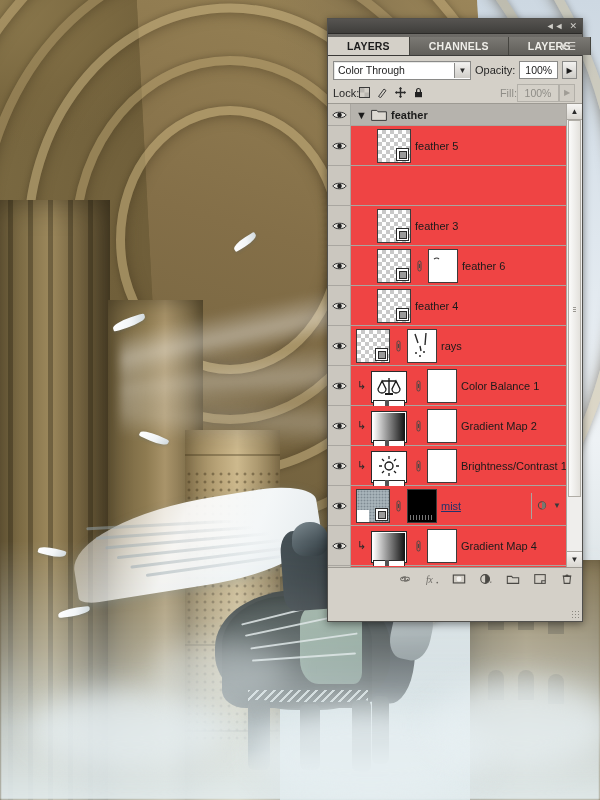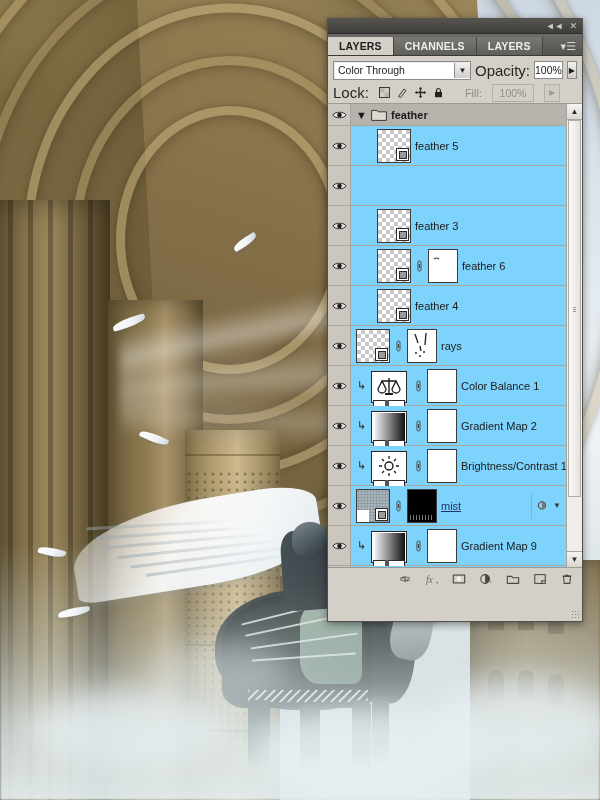--- a/index.html
+++ b/index.html
@@ -193,73 +193,73 @@
     height:14px;background:linear-gradient(180deg,#565451 0%,#3f3e3b 100%);
     display:flex;align-items:center;justify-content:flex-end;gap:6px;
     padding-right:5px;border-bottom:1px solid #2b2a28;
   }
   .tbBtn{color:#cfcdc8;font-size:9px;line-height:9px;cursor:pointer;}
   .tabStrip{
     height:21px;background:linear-gradient(180deg,#6e6c68 0%,#56544f 100%);
     display:flex;align-items:flex-end;border-bottom:1px solid #3a3937;position:relative;
   }
   .tab{
-    height:18px;line-height:18px;padding:0 11px;font-size:10.5px;font-weight:bold;
+    height:18px;line-height:18px;padding:0 19px;font-size:10.5px;font-weight:bold;
     color:#efeee9;background:linear-gradient(180deg,#7b7974 0%,#605e59 100%);
     border-right:1px solid #45443f;cursor:pointer;letter-spacing:.2px;
   }
   .tab.active{background:#d4d0c8;color:#1c1c1c;}
   .panelMenuBtn{
     position:absolute;right:6px;bottom:3px;color:#d8d6d1;font-size:11px;line-height:11px;cursor:pointer;
   }
   .modeRow{
     height:22px;display:flex;align-items:center;gap:4px;padding:3px 5px 0 5px;
   }
   .blendSelect{
     flex:0 0 132px;height:17px;background:#fff;border:1px solid #8a8a88;
     display:flex;align-items:center;justify-content:space-between;
     padding:0 0 0 4px;font-size:10.5px;cursor:pointer;box-shadow:inset 1px 1px 0 #e8e8e6;
   }
   .ddArrow{
     width:15px;height:15px;background:linear-gradient(180deg,#f2f1ef,#cfcdc8);
     border-left:1px solid #8a8a88;display:flex;align-items:center;justify-content:center;
     font-size:8px;color:#2a2a2a;
   }
-  .opLabel{font-size:15px;color:#262626;}
+  .opLabel{font-size:11px;color:#262626;}
   .opBox{
     width:40px;height:16px;background:#fff;border:1px solid #8a8a88;
     font-size:10.5px;display:flex;align-items:center;justify-content:center;
   }
   .spinBtn{
     width:14px;height:16px;background:linear-gradient(180deg,#f2f1ef,#cfcdc8);
     border:1px solid #8a8a88;display:flex;align-items:center;justify-content:center;
     font-size:8px;cursor:pointer;
   }
   .lockRow{
-    height:21px;display:flex;align-items:center;gap:10px;padding:1px 22px 0 5px;
+    height:21px;display:flex;align-items:center;gap:0;padding:1px 7px 0 5px;
     border-bottom:1px solid #9d9a93;
   }
   .lockIcons{display:flex;align-items:center;gap:7px;}
   .lkIcon{width:11px;height:11px;display:block;cursor:pointer;}
   .fillLabel{margin-left:auto;font-size:11px;color:#8f8d87;}
   .fillBox{
     width:40px;height:16px;background:#d4d0c8;border:1px solid #b3b0a9;
     font-size:10.5px;color:#8f8d87;display:flex;align-items:center;justify-content:center;
   }
   .fillSpin{width:14px;height:16px;background:#d0ccc4;border:1px solid #b3b0a9;
     display:flex;align-items:center;justify-content:center;font-size:8px;color:#a09d96;}
 
   .layerList{
     position:relative;height:463px;background:#d4d0c8;overflow:hidden;
     border-bottom:1px solid #9d9a93;
   }
   .lrows{position:absolute;left:0;top:0;right:15px;bottom:0;}
   .lrow{
     display:flex;align-items:center;height:39px;
-    border-bottom:1px solid #a9a6a0;background:#7dd3fc;position:relative;
+    border-bottom:1px solid #a9a6a0;background:#ef4444;position:relative;
   }
   .lrow.grouphdr{height:21px;background:#b6b3ad;}
   .lrow.selected{background:#b6b3ad;}
   .eyeCell{
     width:22px;height:100%;flex:0 0 22px;
     border-right:1px solid #a9a6a0;background:#cbc7bf;
     display:flex;align-items:center;justify-content:center;cursor:pointer;
   }
   .rowBody{flex:1;display:flex;align-items:center;gap:4px;padding-left:5px;min-width:0;}
   .rowBody.indent{padding-left:26px;}
@@ -747,21 +747,21 @@
             </div>
             <span class="linkIco">
               <svg width="7" height="12" viewBox="0 0 7 12">
                 <rect x="2" y="1" width="3" height="10" rx="1.5" fill="none" stroke="#4a4844" stroke-width="1"></rect>
                 <path d="M3.5 4 v4" stroke="#4a4844" stroke-width="1"></path>
               </svg>
             </span>
             <div class="maskThumb">
               <div style="position:absolute;inset:0;background:#fff"></div>
             </div>
-            <span class="lname">Gradient Map 9</span>
+            <span class="lname">Gradient Map 4</span>
           </div>
         </div>
         <div class="lrow">
           <div class="eyeCell"></div>
         </div>
       </div>
 
     <div class="scroll">
       <div class="sArrow">▲</div>
       <div class="sThumb"></div>

